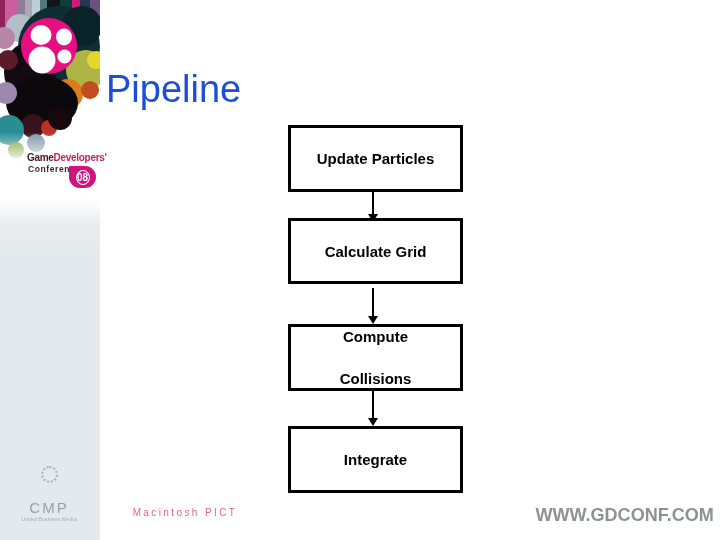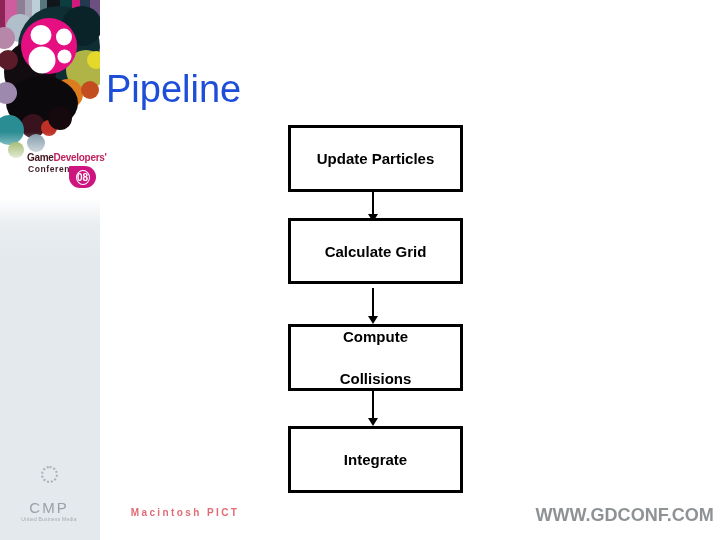--- a/index.html
+++ b/index.html
@@ -54,21 +54,21 @@
   .arrow-2 { top:288px; }
   .arrow-3 { top:391px; }
   .arrow-line { width:2px; background:#000; }
   .arrow-1 .arrow-line { height:22px; }
   .arrow-2 .arrow-line { height:28px; }
   .arrow-3 .arrow-line { height:27px; }
   .arrow-head { width:0; height:0; border-left:5px solid transparent; border-right:5px solid transparent; border-top:8px solid #000; }
   
   .notice {
     position:absolute; left:100px; top:508px; width:170px;
-    text-align:center; color:#e06c74; font-weight:bold;
+    text-align:center; color:#e06c74; font-weight:normal;
     font-size:10px; line-height:9.5px; letter-spacing:2.4px; white-space:nowrap;
   }
   
   .footer-url {
     position:absolute; right:6px; top:504px;
     font-size:19px; font-weight:bold; color:#8f9294;
     transform:scaleX(0.95); transform-origin:right center; letter-spacing:0;
   }
 </style>
 </head>

